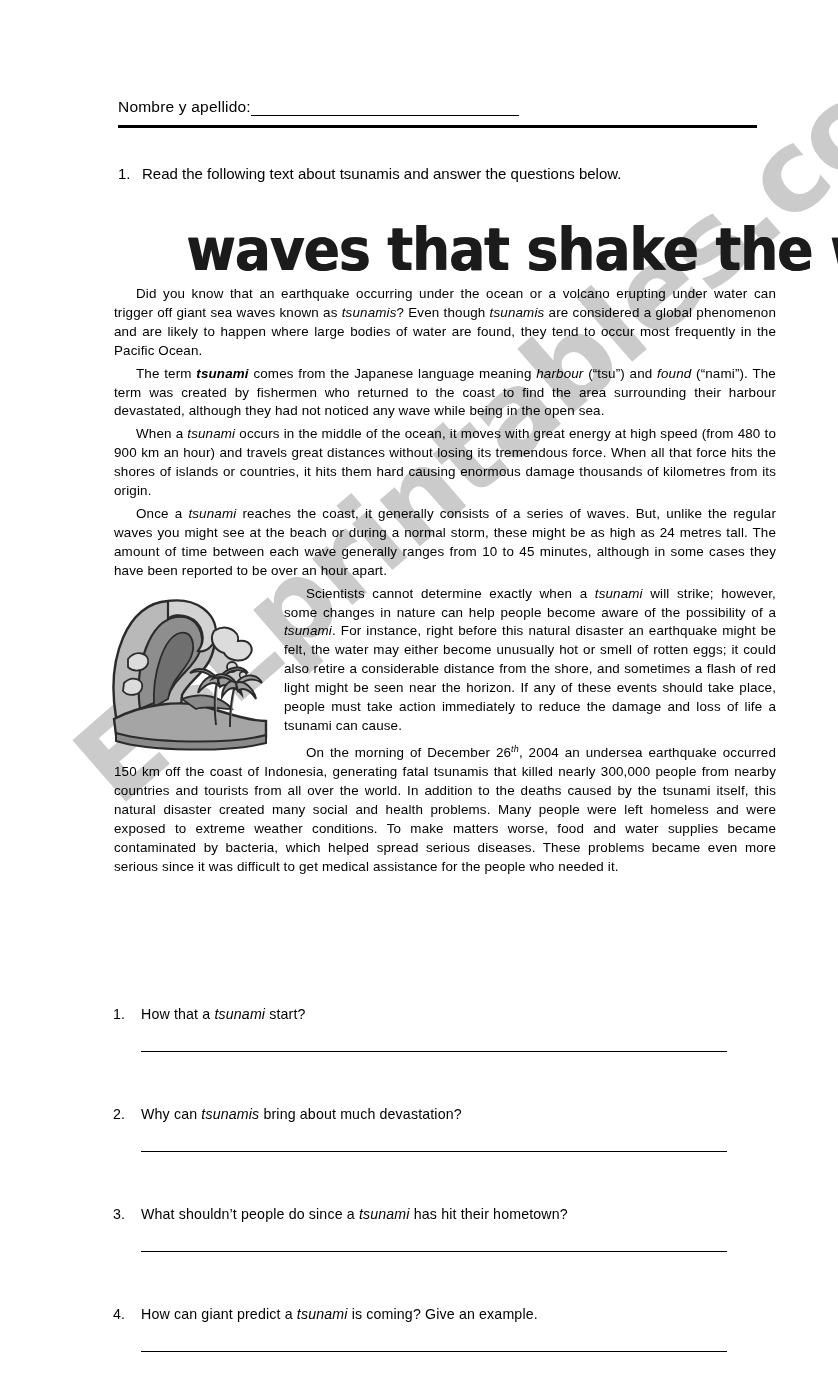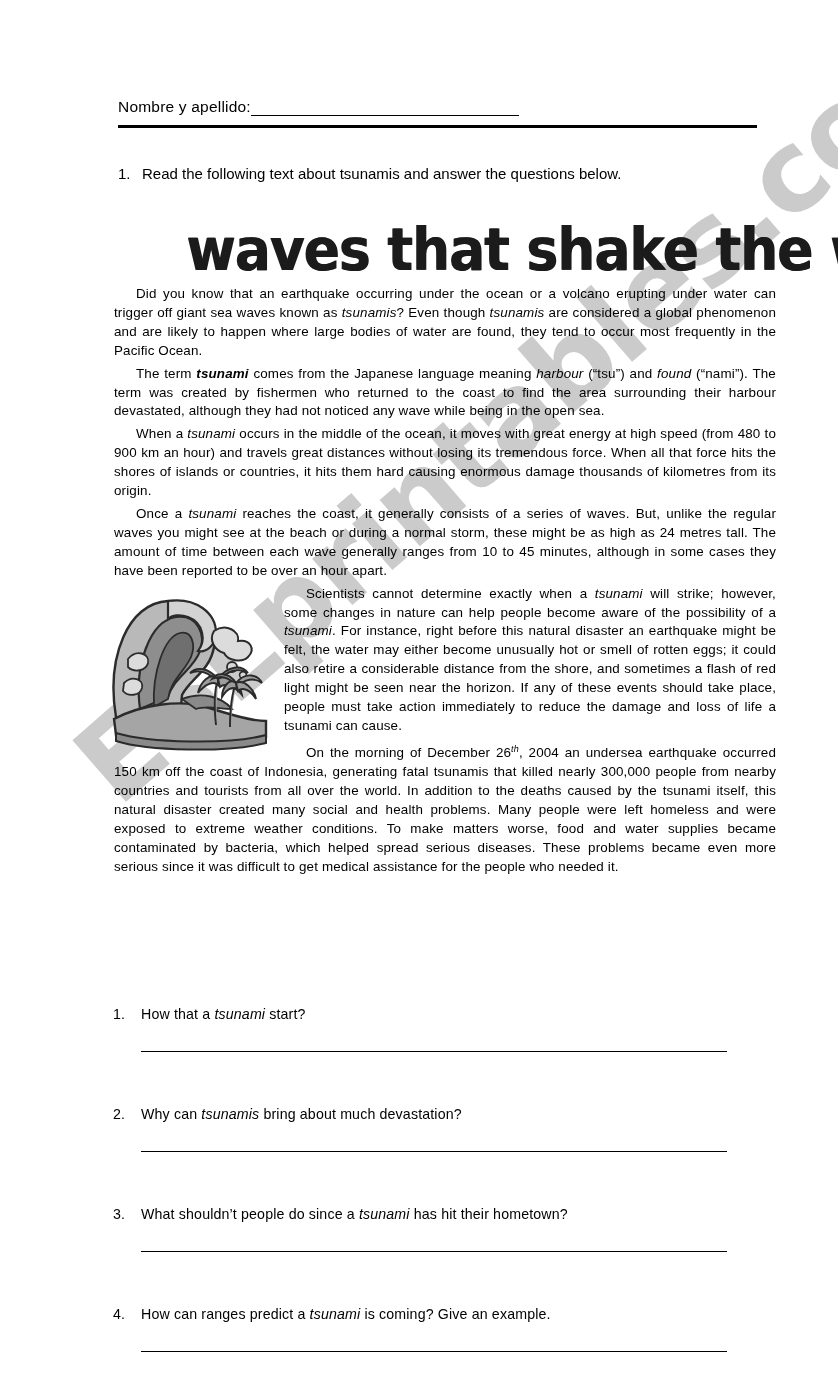--- a/index.html
+++ b/index.html
@@ -264,21 +264,21 @@
         <div class="q-text">
           <span class="qnum">3.</span><span>What shouldn’t people do since a </span><i>tsunami</i><span> has hit their hometown?</span>
         </div>
         <div class="sp-a"></div>
         <div class="answer-line"></div>
         <div class="sp-b"></div>
       </div>
 
       <div class="q-block">
         <div class="q-text">
-          <span class="qnum">4.</span><span>How can ranges predict a </span><i>tsunami</i><span> is coming? Give an example.</span>
+          <span class="qnum">4.</span><span>How can giant predict a </span><i>tsunami</i><span> is coming? Give an example.</span>
         </div>
         <div class="sp-a"></div>
         <div class="answer-line"></div>
         <div class="sp-b"></div>
       </div>
 
     </div>
 
   </div>
 </div>

